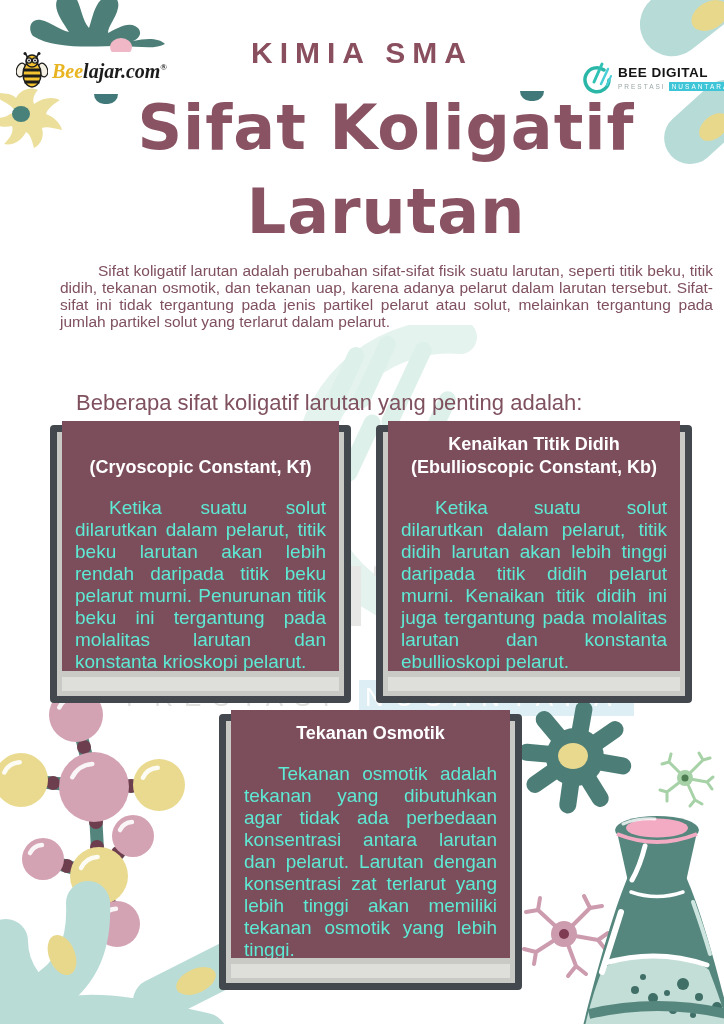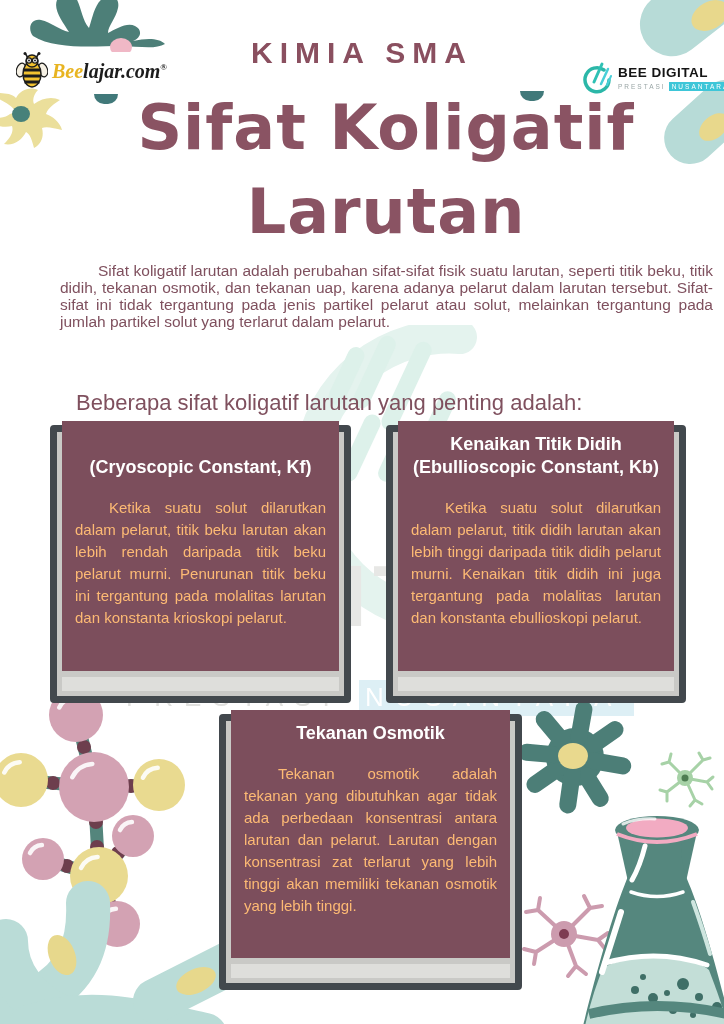--- a/index.html
+++ b/index.html
@@ -49,21 +49,21 @@
          color:#7f505e;text-align:justify;text-indent:38px;margin:0;}
   .lead{position:absolute;left:36px;top:374px;font-size:22px;color:#7f505e;margin:16px;}
 
   
   .frame{position:absolute;z-index:3;background:#c9c9c6;border:7px solid #42484d;border-radius:4px;}
   .tray{position:absolute;left:5px;right:5px;bottom:5px;height:14px;background:#dededb;}
   .panel{position:absolute;left:5px;right:5px;top:-11px;bottom:25px;background:#7c4e5c;
          overflow:hidden;}
   .card-title{margin:12px 8px 0;text-align:center;font-size:18px;line-height:23px;
               font-weight:700;color:#ffffff;}
-  .card-body{margin:18px 13px 0;font-size:15px;line-height:22px;color:#fdba74;
+  .card-body{margin:18px 13px 0;font-size:19px;line-height:22px;color:#5eead4;
              text-align:justify;text-indent:34px;}
 </style>
 </head>
 <body>
 
 <div class="page">
 
   <svg class="abs wm" style="left:300px;top:325px;" width="200" height="310" viewBox="0 0 200 310">
     <path d="M160 12 A140 140 0 0 0 118 288" stroke="#e4f3ee" stroke-width="34" fill="none" stroke-linecap="round"></path>
   </svg>
@@ -274,21 +274,21 @@
     <div class="tray"></div>
     <div class="panel">
       <div class="card-title">
         <br>
         <span>(Cryoscopic Constant, Kf)</span>
       </div>
       <p class="card-body">Ketika suatu solut dilarutkan dalam pelarut, titik beku larutan akan lebih rendah daripada titik beku pelarut murni. Penurunan titik beku ini tergantung pada molalitas larutan dan konstanta krioskopi pelarut.</p>
     </div>
   </div>
 
-  <div class="frame" style="left:386px;top:425px;width:286px;height:264px;">
+  <div class="frame" style="left:376px;top:425px;width:286px;height:264px;padding-left:16px;">
     <div class="tray"></div>
     <div class="panel">
       <div class="card-title">
         <span>Kenaikan Titik Didih</span><br>
         <span>(Ebullioscopic Constant, Kb)</span>
       </div>
       <p class="card-body">Ketika suatu solut dilarutkan dalam pelarut, titik didih larutan akan lebih tinggi daripada titik didih pelarut murni. Kenaikan titik didih ini juga tergantung pada molalitas larutan dan konstanta ebullioskopi pelarut.</p>
     </div>
   </div>
 

